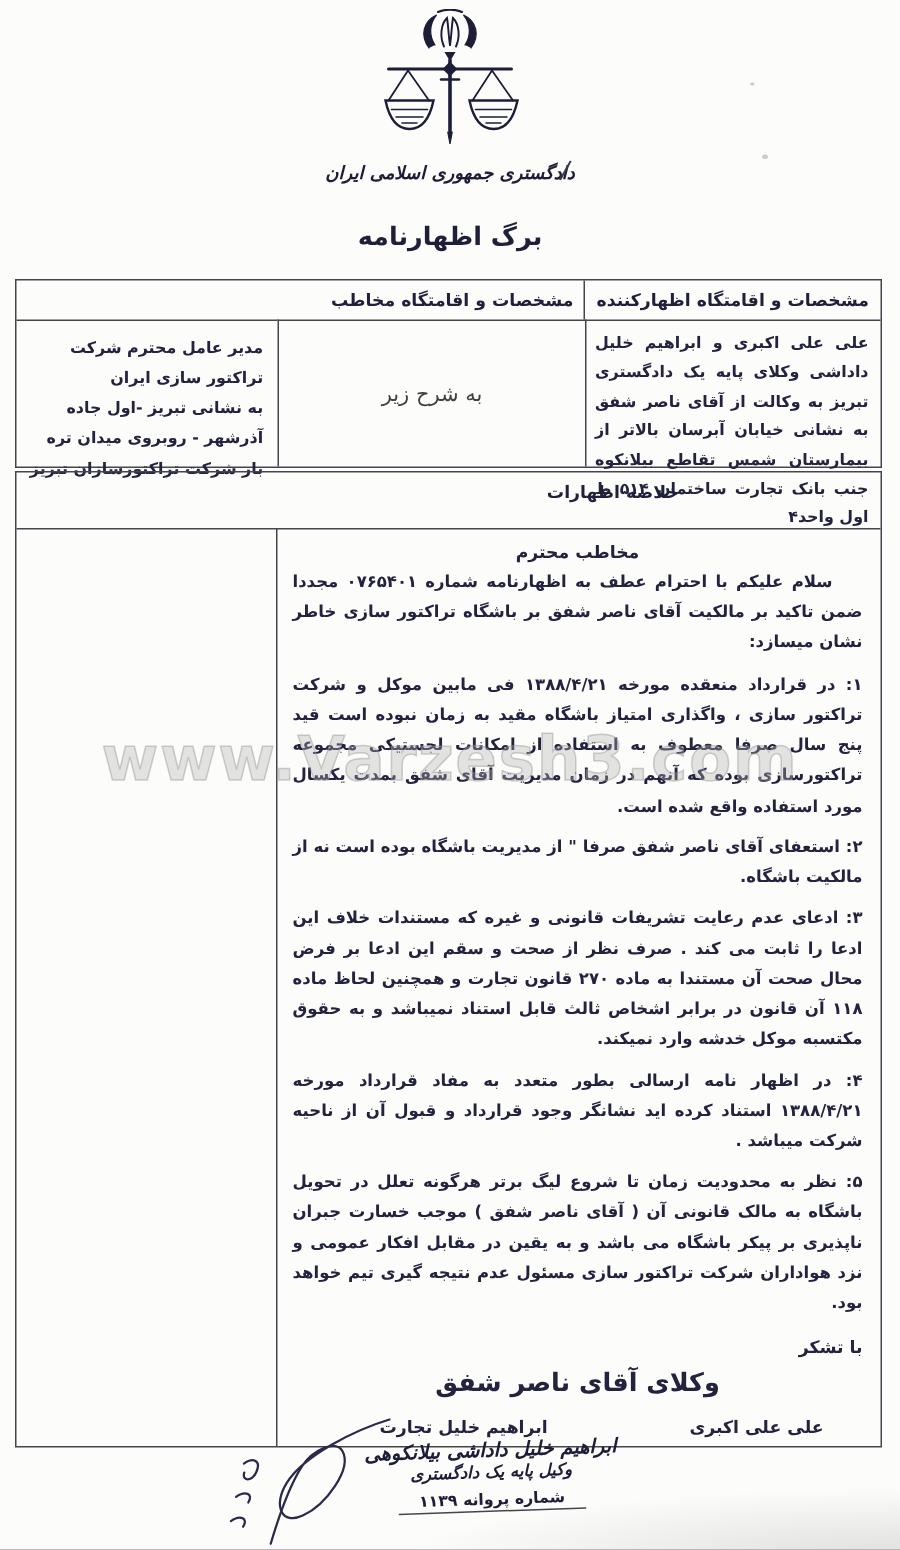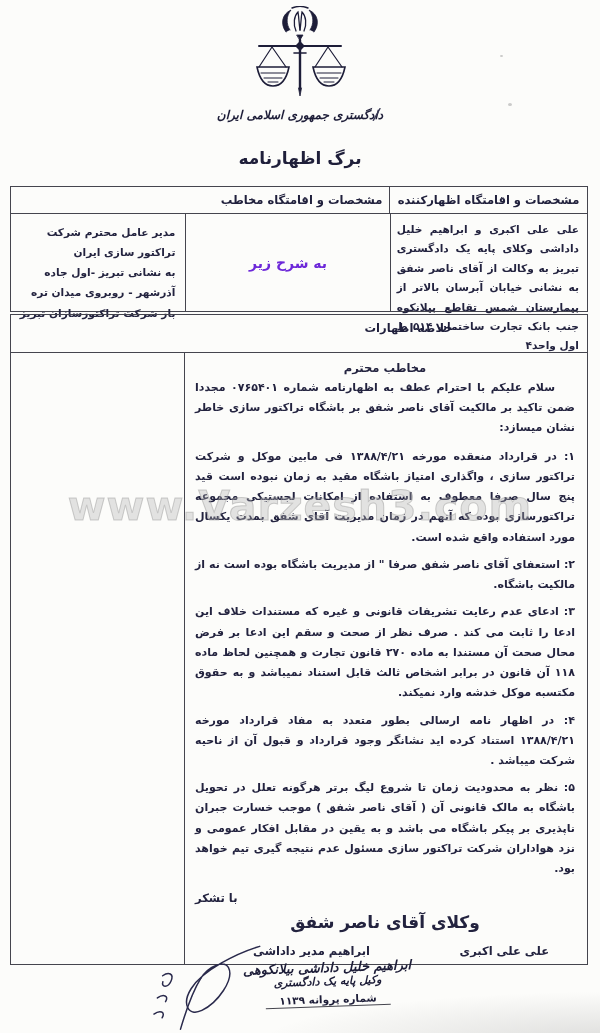--- a/index.html
+++ b/index.html
@@ -50,41 +50,41 @@
   .w-addressee { width:175px; }
   .w-statements{ width:403px;padding-left:46px; }
   .w-reply     { width:175px; }
   .declarant-cell {
     padding:6px 8px 0 6px;
     font-size:10.6px; font-weight:bold; line-height:1.83;
     text-align:justify; color:#23233f;
   }
   .subject-cell {
     display:flex; align-items:center; justify-content:center;
-    font-size:14px; font-weight:bold; color:#6d28d9;
+    font-size:14px; font-weight:normal; color:#404040;
   }
   .addressee-cell {
     padding:8px 10px 0 6px;
     font-size:10.6px; font-weight:bold; line-height:1.9;
     text-align:right; color:#23233f;
   }
   .body-row .cell { height:612px; border-top:1.4px solid #45454e;margin-top:11px; }
   .statements-cell { padding:8px 12px 0 10px; }
   .reply-cell { }
   .salutation {
     text-align:center; font-size:11.5px; font-weight:bold; margin-bottom:3px;
   }
   .intro, .para {
     font-size:11px; font-weight:bold; line-height:1.84;
     text-align:justify; color:#23233f;
   }
   .intro { text-indent:20px; margin-bottom:8px; }
   .para { margin-bottom:7px; }
   .closing { margin-top:12px; }
-  .thanks { text-align:left; font-size:11.5px; font-weight:bold; }
+  .thanks { text-align:right; font-size:11.5px; font-weight:bold; }
   .behalf { text-align:center; font-size:17px; font-weight:bold; margin-top:7px; }
   .signers {
     display:flex; justify-content:space-between;
     padding:12px 26px 0 58px;
     font-size:11.5px; font-weight:bold;
   }
   .stamp-block {
     position:relative;
     width:265px;
     margin:2px 115px 0 0;
@@ -179,21 +179,21 @@
         <div class="para">۱: در قرارداد منعقده مورخه ۱۳۸۸/۴/۲۱ فی مابین موکل و شرکت تراکتور سازی ، واگذاری  امتیاز باشگاه مقید به زمان نبوده است قید  پنج سال صرفا معطوف به استفاده از امکانات لجستیکی مجموعه تراکتورسازی بوده که آنهم در زمان مدیریت آقای شفق بمدت یکسال مورد استفاده واقع شده است.</div>
         <div class="para">۲: استعفای آقای ناصر شفق صرفا " از مدیریت باشگاه بوده است نه از مالکیت باشگاه.</div>
         <div class="para">۳: ادعای  عدم رعایت تشریفات قانونی  و غیره که مستندات خلاف این ادعا را ثابت می کند . صرف نظر از صحت و سقم این ادعا بر فرض  محال صحت  آن مستندا به ماده ۲۷۰ قانون تجارت و همچنین لحاظ ماده ۱۱۸ آن قانون  در برابر اشخاص ثالث قابل استناد  نمیباشد  و  به  حقوق  مکتسبه  موکل  خدشه  وارد  نمیکند.</div>
         <div class="para">۴: در اظهار نامه ارسالی بطور متعدد به مفاد قرارداد مورخه ۱۳۸۸/۴/۲۱ استناد  کرده اید  نشانگر وجود قرارداد و قبول آن از ناحیه شرکت میباشد .</div>
         <div class="para">۵:  نظر به محدودیت زمان تا شروع لیگ برتر هرگونه تعلل در تحویل باشگاه به مالک قانونی آن ( آقای ناصر شفق  )   موجب خسارت جبران ناپذیری بر پیکر باشگاه می باشد و به یقین در مقابل افکار عمومی و نزد هواداران شرکت تراکتور سازی مسئول عدم نتیجه گیری تیم خواهد بود.</div>
         <div class="closing">
           <div class="thanks">با تشکر</div>
           <div class="behalf">وکلای  آقای ناصر شفق</div>
           <div class="signers">
             <div>علی علی اکبری</div>
-            <div>ابراهیم مدیر داداشی</div>
+            <div>ابراهیم خلیل تجارت</div>
           </div>
           <div class="stamp-block">
             <svg class="signature-svg" width="130" height="105" viewBox="0 0 130 105" fill="none" stroke="#2a2a4c" stroke-width="1.5" stroke-linecap="round">
               <path d="M118,8 C95,14 60,30 48,48 C38,63 44,76 58,70 C74,63 92,40 86,28 C82,20 66,26 58,38"></path>
               <path d="M58,38 C50,50 42,70 36,88"></path>
               <path d="M20,34 C26,30 32,32 28,40 C25,46 18,46 20,40"></path>
               <path d="M14,56 C20,52 26,54 22,60"></path>
               <path d="M10,72 C16,68 22,70 18,76"></path>
             </svg>
             <div class="stamp-l1">ابراهیم خلیل داداشی بیلانکوهی</div>

